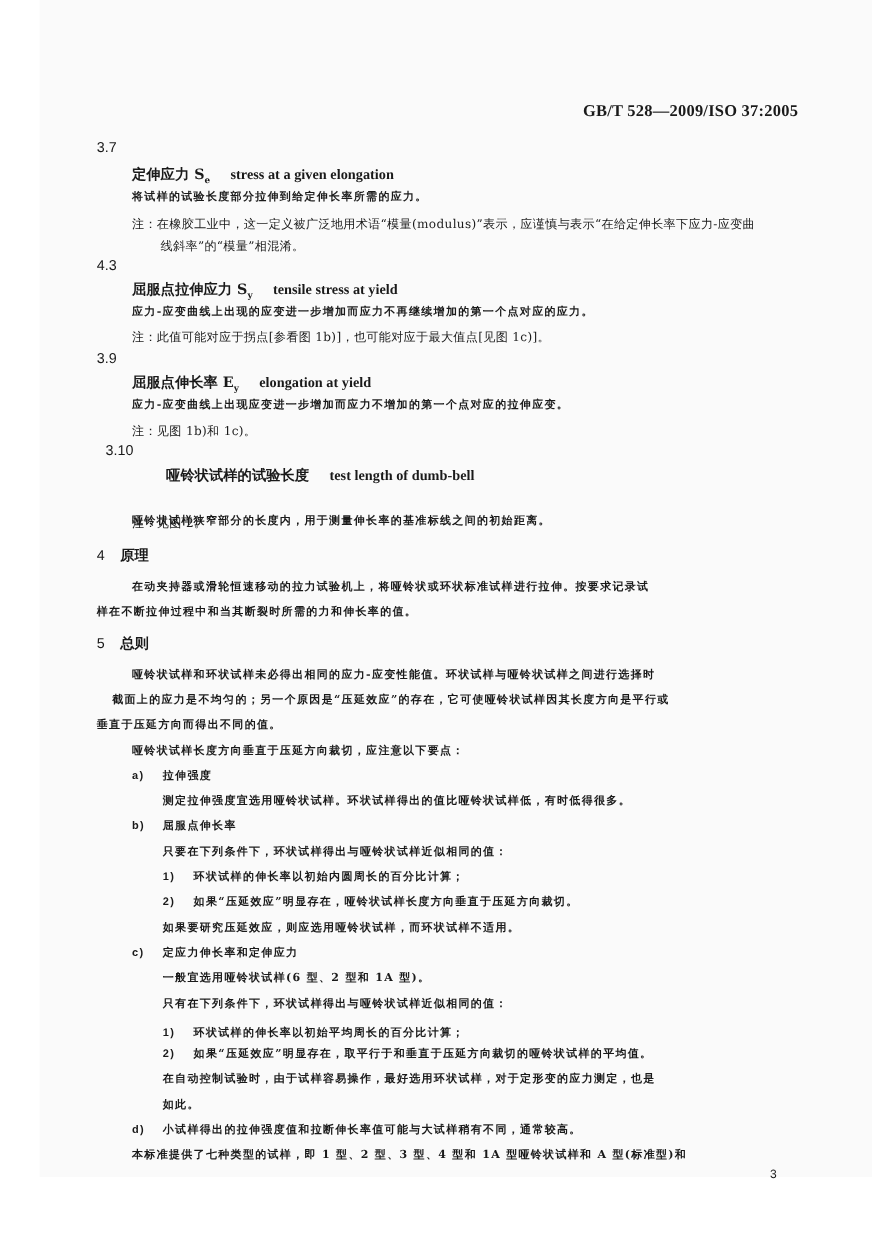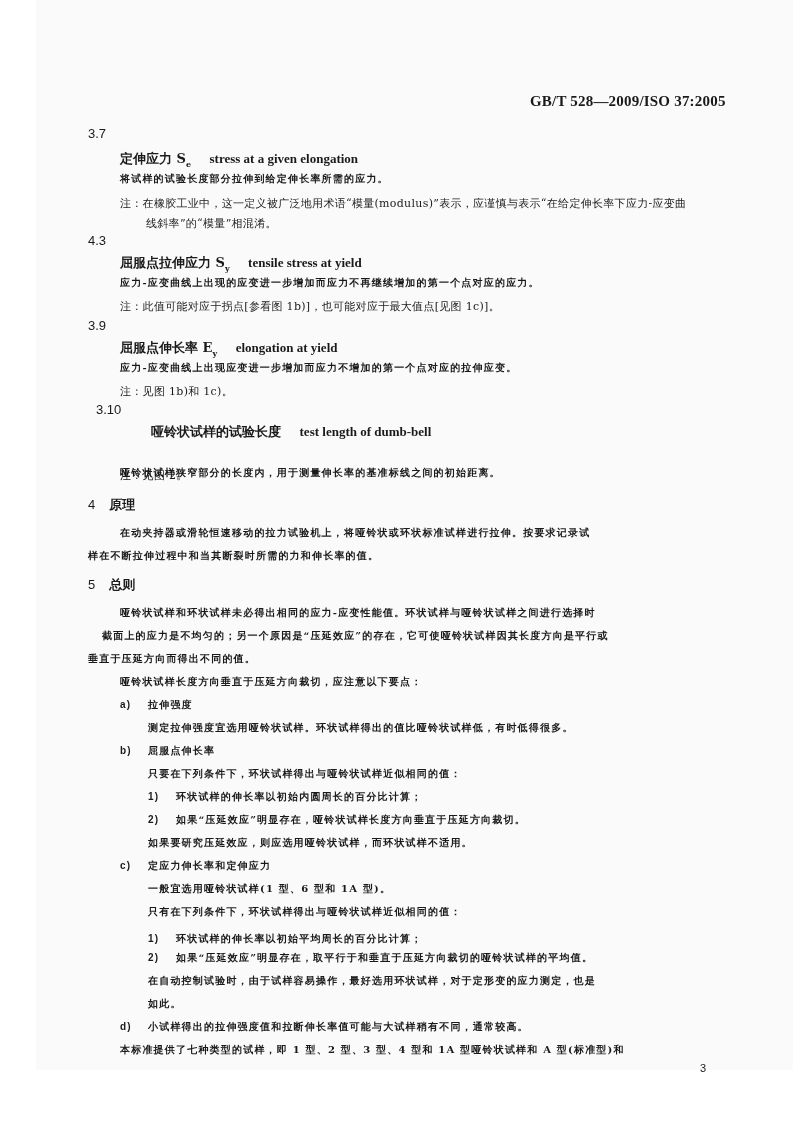--- a/index.html
+++ b/index.html
@@ -89,21 +89,21 @@
   <span class="lbl">1)</span><span>环状试样的伸长率以初始内圆周长的百分比计算；</span>
 </div>
 <div class="abs body" style="left:148px;top:813px;">
   <span class="lbl">2)</span><span>如果“压延效应”明显存在，哑铃状试样长度方向垂直于压延方向裁切。</span>
 </div>
 <div class="abs body" style="left:148px;top:836px;">如果要研究压延效应，则应选用哑铃状试样，而环状试样不适用。</div>
 
 <div class="abs body" style="left:120px;top:859px;">
   <span class="lbl">c)</span><span>定应力伸长率和定伸应力</span>
 </div>
-<div class="abs body" style="left:148px;top:882px;">一般宜选用哑铃状试样(1 型、6 型和 1A 型)。</div>
+<div class="abs body" style="left:148px;top:882px;">一般宜选用哑铃状试样(6 型、2 型和 1A 型)。</div>
 <div class="abs body" style="left:148px;top:905px;text-align:right;">只有在下列条件下，环状试样得出与哑铃状试样近似相同的值：</div>
 <div class="abs body" style="left:148px;top:932px;">
   <span class="lbl">1)</span><span>环状试样的伸长率以初始平均周长的百分比计算；</span>
 </div>
 <div class="abs body" style="left:148px;top:951px;">
   <span class="lbl">2)</span><span>如果“压延效应”明显存在，取平行于和垂直于压延方向裁切的哑铃状试样的平均值。</span>
 </div>
 <div class="abs body" style="left:148px;top:974px;">在自动控制试验时，由于试样容易操作，最好选用环状试样，对于定形变的应力测定，也是</div>
 <div class="abs body" style="left:148px;top:997px;">如此。</div>
 

